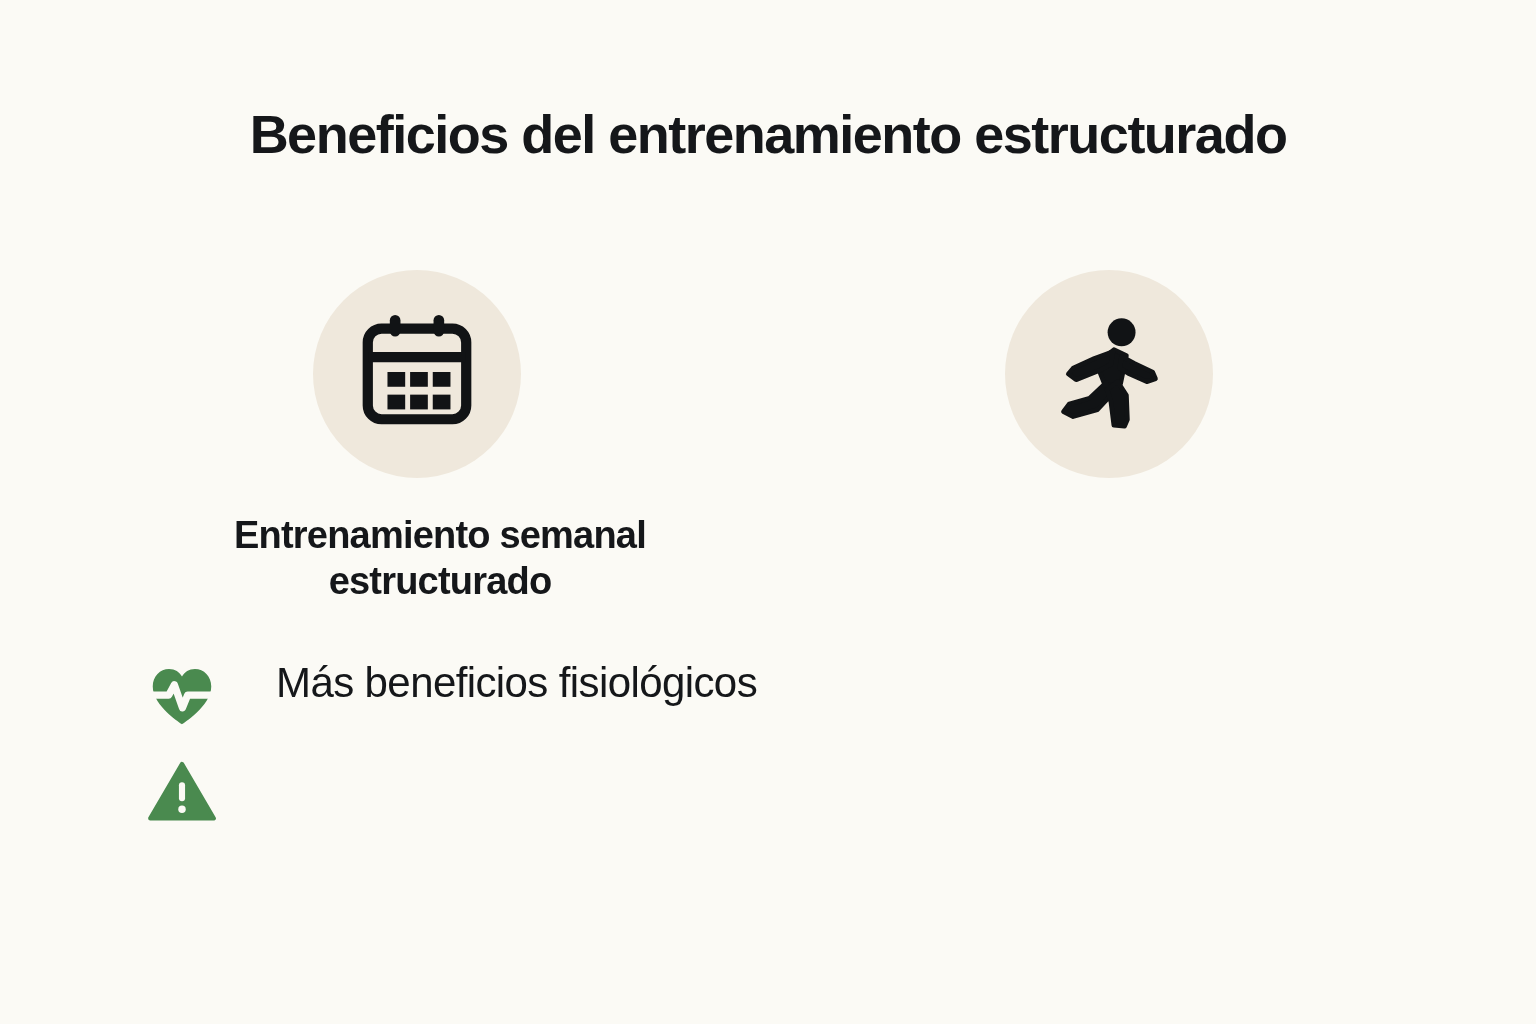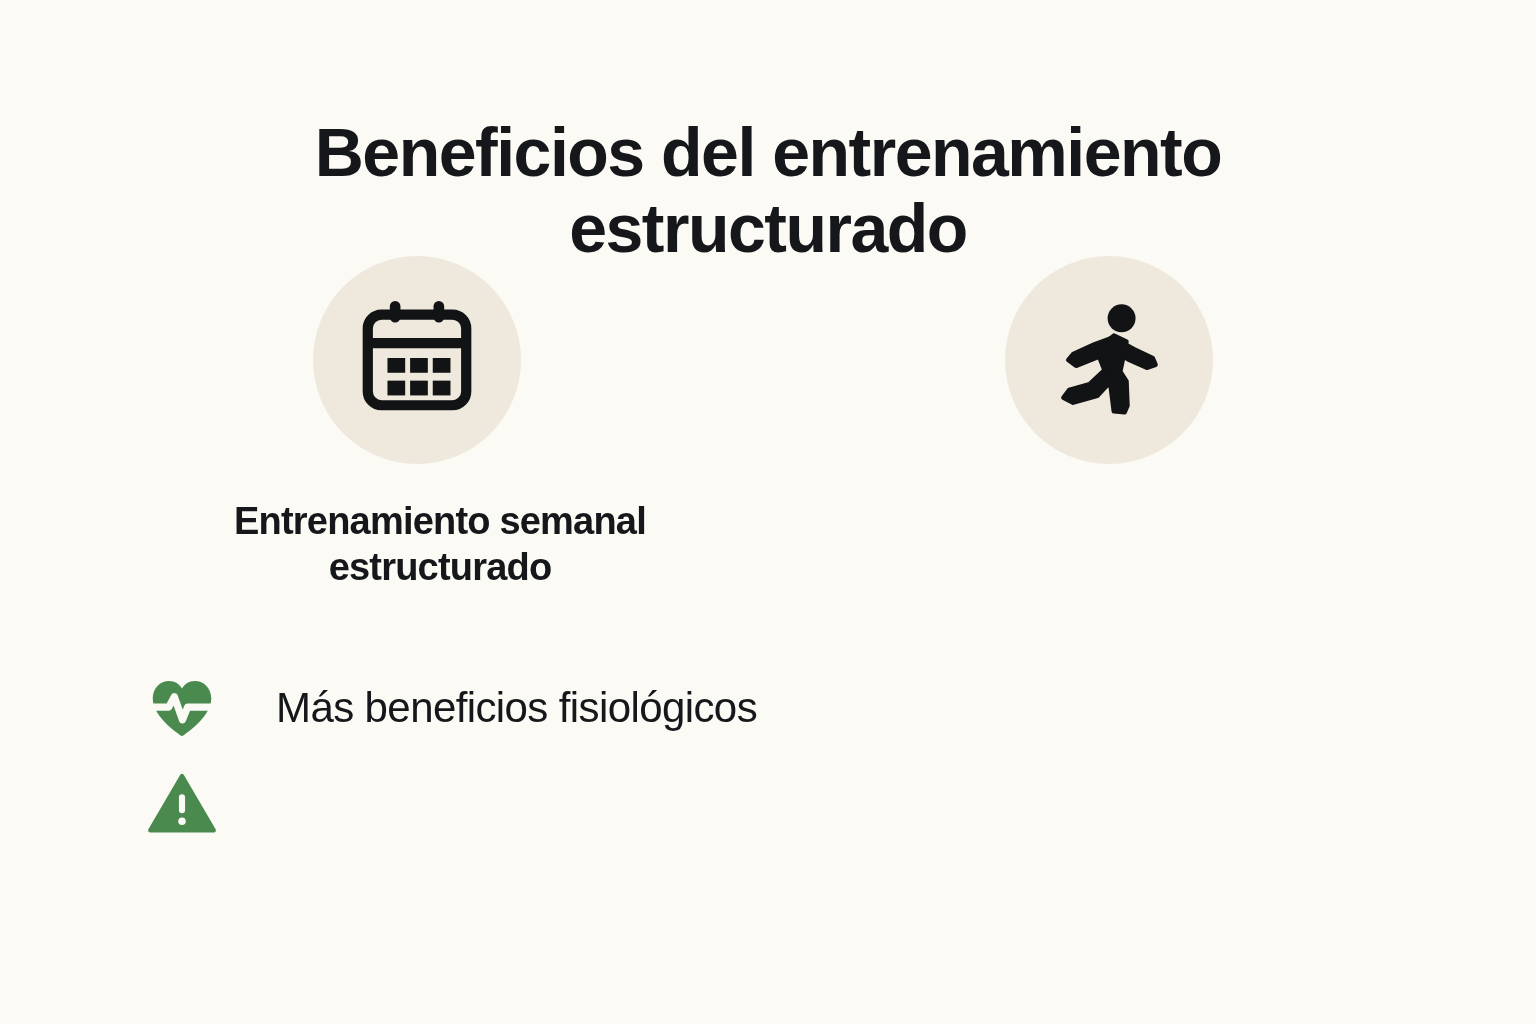--- a/index.html
+++ b/index.html
@@ -22,31 +22,31 @@
     background: #FBFAF5;
   }
 
   
   .title {
     position: absolute;
     top: 68px;
     left: 120px;
     width: 1296px;
     text-align: center;
-    font-size: 68px;
+    font-size: 54px;
     line-height: 1.12;
     font-weight: 700;
     letter-spacing: -1.5px;
     color: #15171A;
   }
 
   
   .col {
     position: absolute;
-    top: 256px;
+    top: 270px;
   }
   .col-left  { left: 60px;  width: 760px; }
   .col-right { left: 830px; width: 600px; }
 
   .icon-circle {
     width: 208px;
     height: 208px;
     border-radius: 50%;
     background: #EFE8DC;
     display: flex;
@@ -71,21 +71,21 @@
 
   
   .benefits {
     position: absolute;
     top: 660px;
     left: 146px;
     width: 820px;
   }
   .benefit-row {
     display: flex;
-    align-items: center;
+    align-items: flex-start;
     height: 96px;
   }
   .benefit-icon {
     width: 72px;
     height: 72px;
     flex: 0 0 72px;
     display: flex;
     align-items: center;
     justify-content: center;
   }

